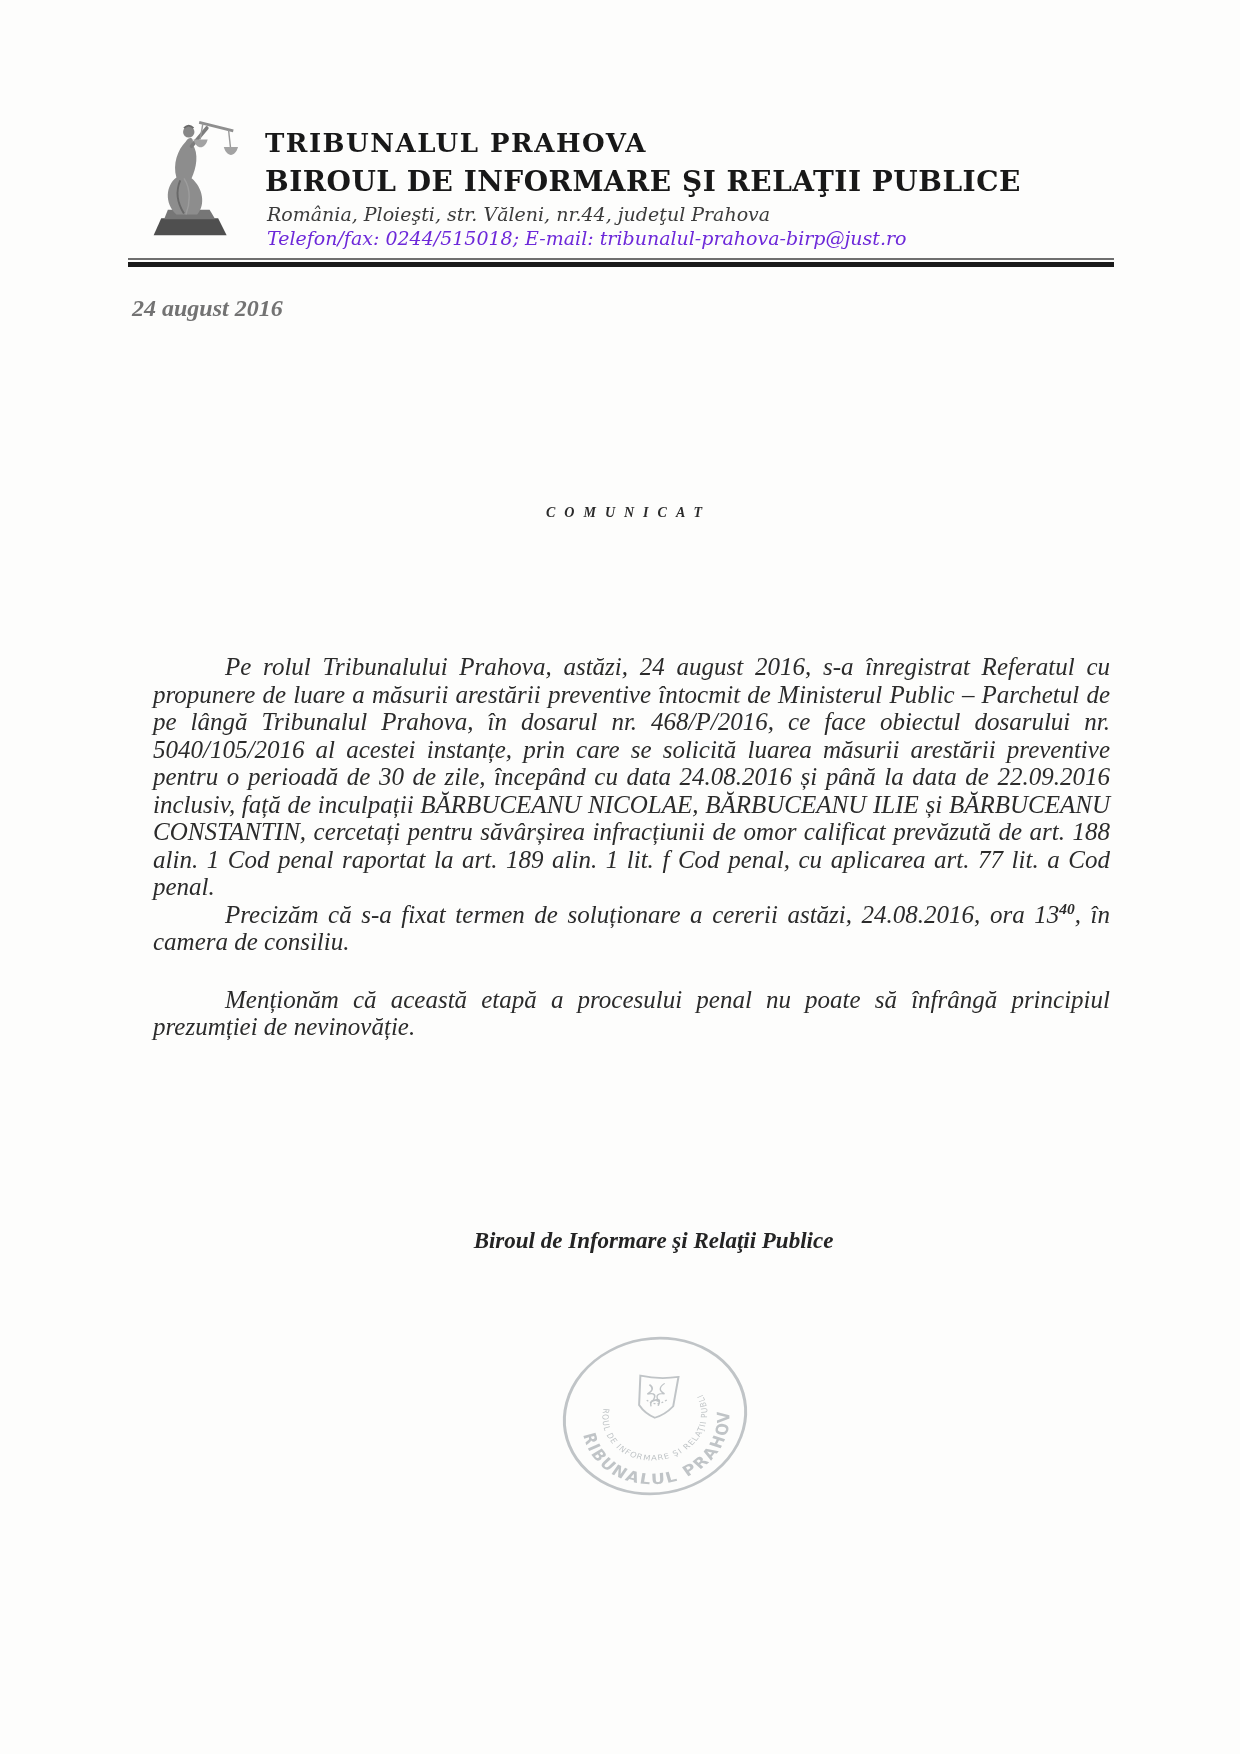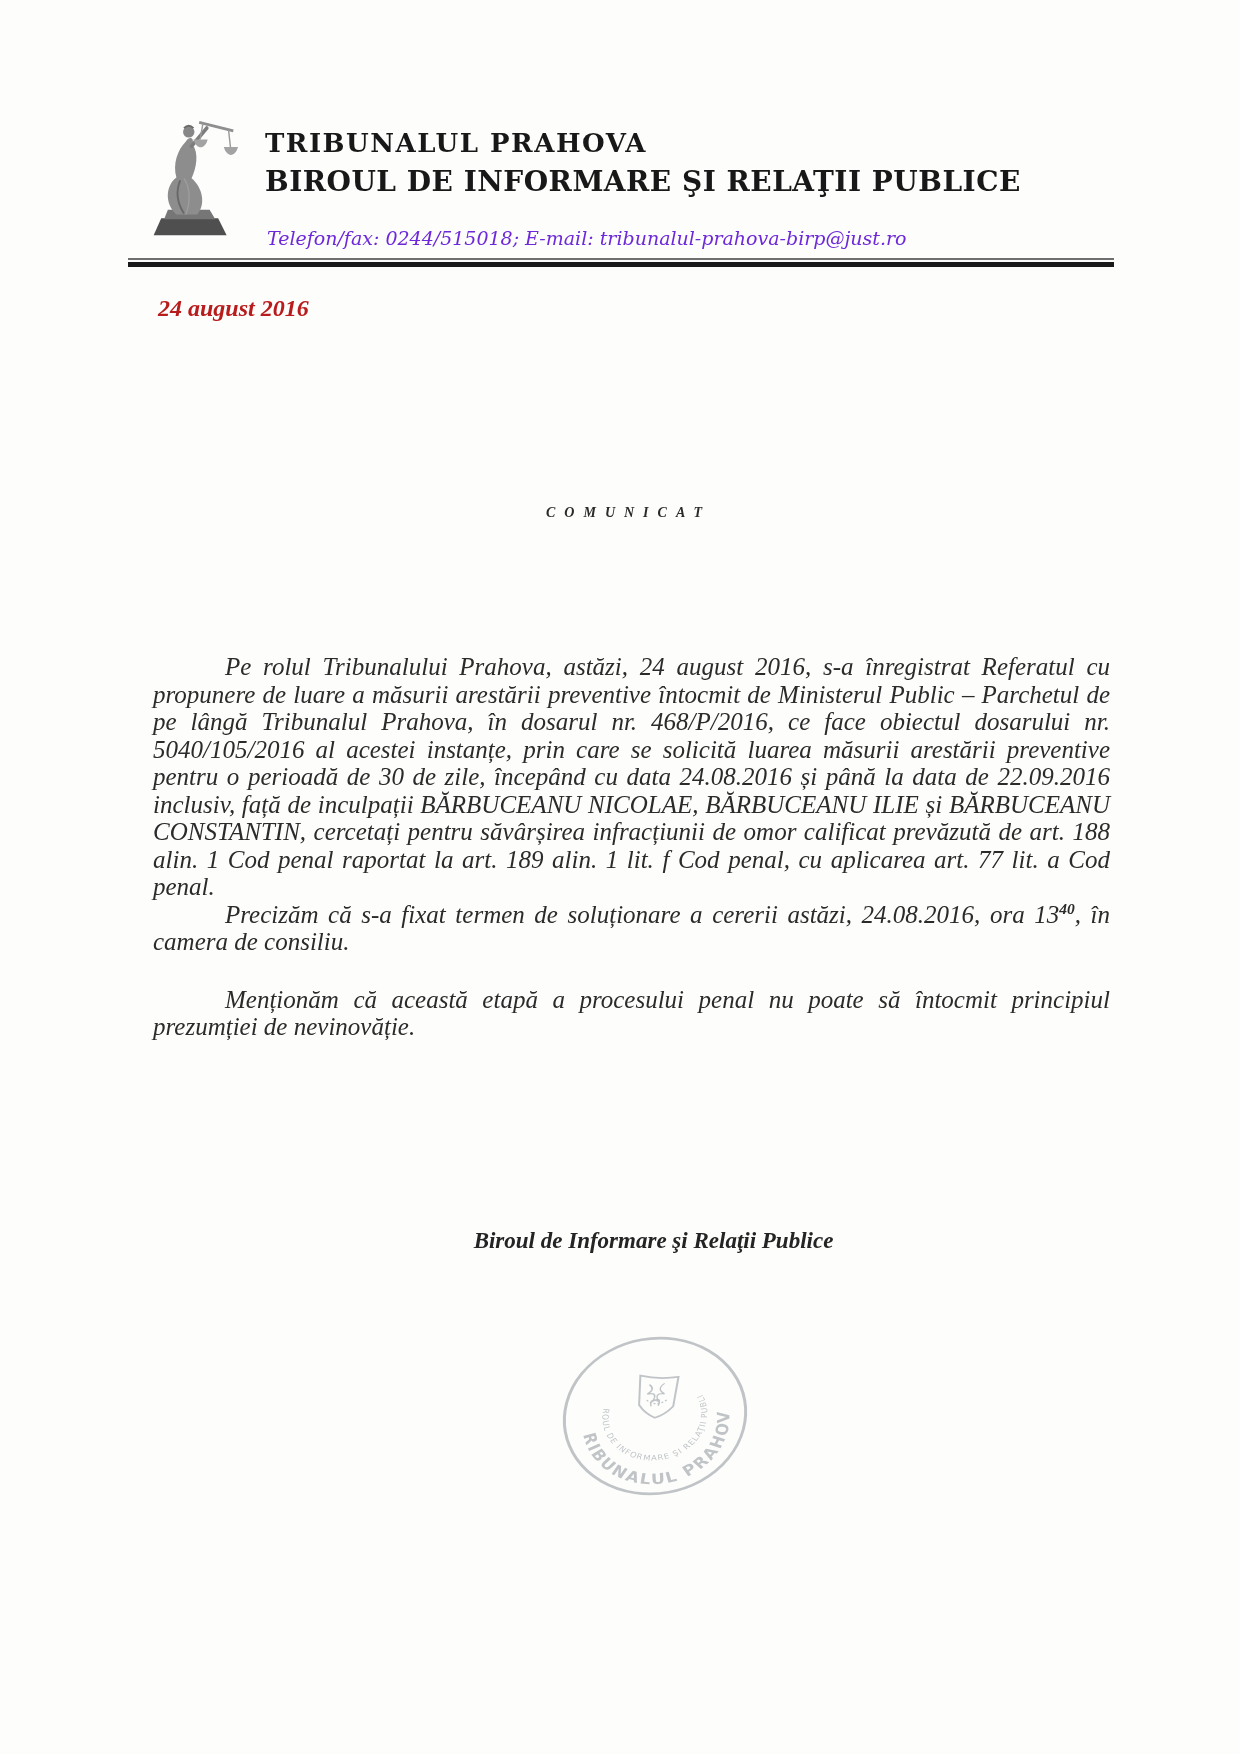--- a/index.html
+++ b/index.html
@@ -39,22 +39,22 @@
   .rule {
     position:absolute; top:258px; left:128px; width:986px;
     border-top:2px solid #6f6f6f;
   }
   .rule::after {
     content:""; display:block; margin-top:2px; height:5px; background:#1a1a1a;
   }
 
   
   .date-line {
-    position:absolute; left:158px; top:295px;
-    font-weight:bold; font-style:italic; font-size:24px; color:#b91c1c;
+    position:absolute; left:132px; top:295px;
+    font-weight:bold; font-style:italic; font-size:24px; color:#737373;
   }
   .doc-title {
     position:absolute; left:137px; top:505px; width:957px;
     text-align:center; padding-left:26px;
     font-weight:bold; font-style:italic; font-size:14px;
     letter-spacing:9px; color:#2b2b2b;
   }
 
   
   .body-text {
@@ -105,32 +105,33 @@
       <path d="M 58,12 L 55,29" stroke="#9a9a9a" stroke-width="1.5"></path>
       <path d="M 85,19 L 87,37" stroke="#9a9a9a" stroke-width="1.5"></path>
 
       <path d="M 48,29 C 51,40 60,40 63,29 Z" fill="#a3a3a3"></path>
       <path d="M 80,37 C 83,48 92,48 95,37 Z" fill="#a3a3a3"></path>
     </svg>
   </div>
 
   <div class="head-institution">TRIBUNALUL PRAHOVA</div>
   <div class="head-office">BIROUL DE INFORMARE ŞI RELAŢII PUBLICE</div>
+  <div class="head-address">România, Ploieşti, str. Văleni, nr.44, judeţul Prahova</div>
   <div class="head-contact">Telefon/fax: 0244/515018; E-mail:  tribunalul-prahova-birp@just.ro</div>
 
   <div class="rule"></div>
 
   <div class="date-line">24 august 2016</div>
 
   <div class="doc-title">COMUNICAT</div>
 
   <div class="body-text">
     <p class="par-1">Pe rolul Tribunalului Prahova, astăzi, 24 august 2016, s-a înregistrat Referatul cu propunere de luare a măsurii arestării preventive întocmit de Ministerul Public – Parchetul de pe lângă Tribunalul Prahova, în dosarul nr. 468/P/2016, ce face obiectul dosarului nr. 5040/105/2016 al acestei instanțe, prin care se solicită luarea măsurii arestării preventive pentru o perioadă de 30 de zile, începând cu data 24.08.2016 și până la data de 22.09.2016 inclusiv, față de inculpații BĂRBUCEANU NICOLAE, BĂRBUCEANU ILIE și BĂRBUCEANU CONSTANTIN, cercetați pentru săvârșirea infracțiunii de omor calificat prevăzută de art. 188 alin. 1 Cod penal raportat la art. 189 alin. 1 lit. f Cod penal, cu aplicarea art. 77 lit. a Cod penal.</p>
     <p class="par-2"><span>Precizăm că s-a fixat termen de soluționare a cererii astăzi, 24.08.2016, ora 13</span><sup>40</sup><span>, în camera de consiliu.</span></p>
-    <p class="par-3">Menționăm că această etapă a procesului penal nu poate să întocmit principiul prezumției de nevinovăție.</p>
+    <p class="par-3">Menționăm că această etapă a procesului penal nu poate să înfrângă principiul prezumției de nevinovăție.</p>
   </div>
 
   <div class="signature">
     <div>Biroul de Informare şi Relaţii Publice</div>
   </div>
 
   <div class="stamp">
     <svg viewBox="0 0 200 170" xmlns="http://www.w3.org/2000/svg" xmlns:xlink="http://www.w3.org/1999/xlink" aria-hidden="true">
       <g transform="translate(100,87) rotate(-10)">
         <g transform="scale(1,0.85)">

